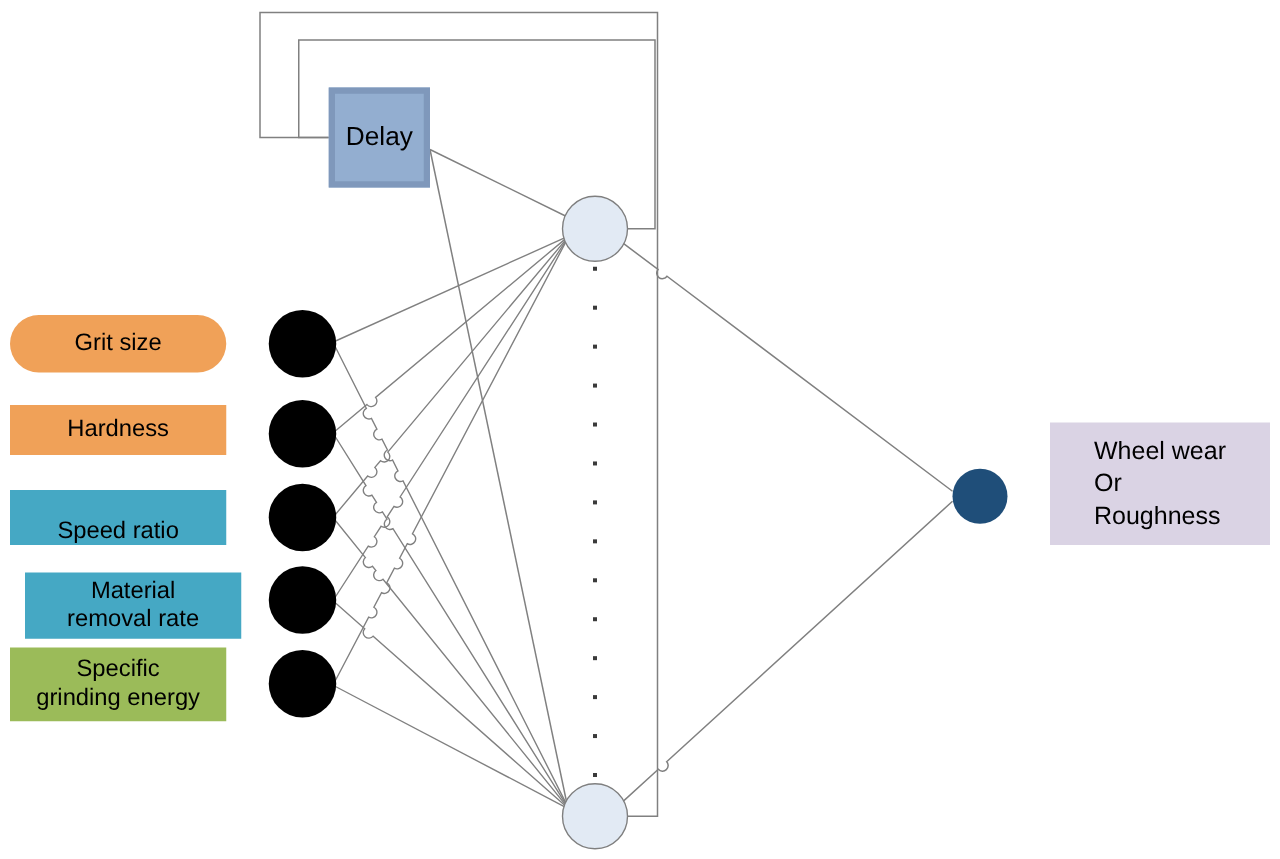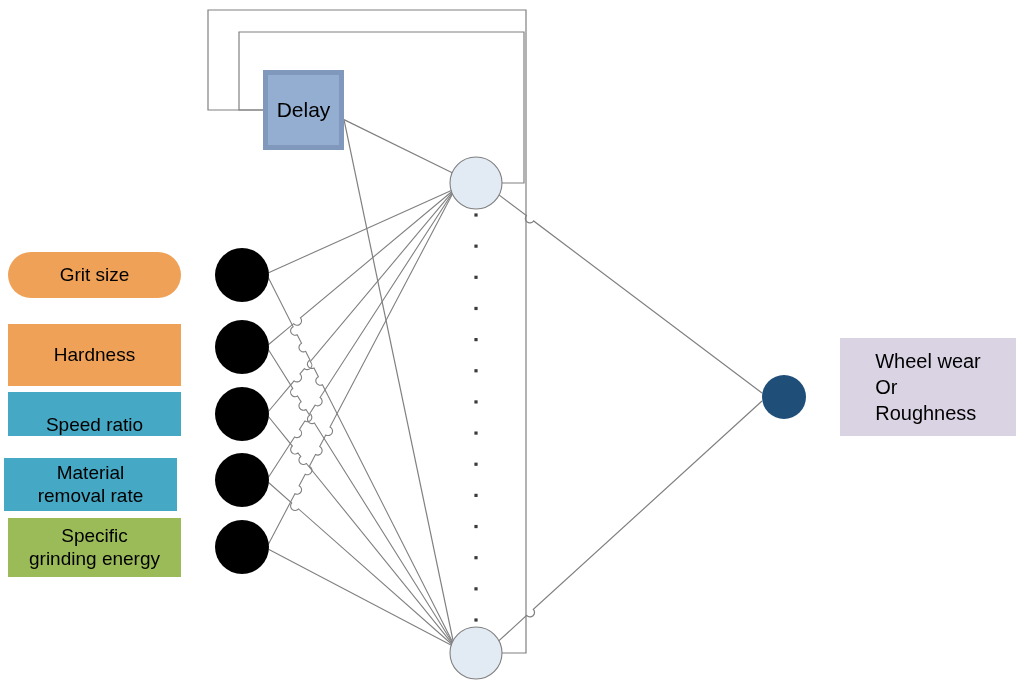--- a/index.html
+++ b/index.html
@@ -105,27 +105,27 @@
         <circle cx="242" cy="547" r="27" fill="#000000"></circle>
         <circle cx="476" cy="183" r="26" fill="#E2EAF4" stroke="#7F7F7F" stroke-width="1.1"></circle>
         <circle cx="476" cy="653" r="26" fill="#E2EAF4" stroke="#7F7F7F" stroke-width="1.1"></circle>
         <circle cx="784" cy="397" r="22" fill="#1F4E79"></circle>
       </g>
   </svg>
 
   <div class="input-label" id="lbl0" style="left: 8px; top: 252px; width: 173px; height: 46px; background: rgb(240, 161, 88); border-radius: 23px;">
       <span>Grit size</span>
     </div>
-  <div class="input-label" id="lbl1" style="left: 8px; top: 324px; width: 173px; height: 62px; background: rgb(240, 161, 88);">
+  <div class="input-label" id="lbl1" style="left: 8px; top: 324px; width: 173px; height: 40px; background: rgb(240, 161, 88);">
       <span>Hardness</span>
     </div>
   <div class="input-label" id="lbl2" style="left: 8px; top: 392px; width: 173px; height: 44px; background: rgb(69, 168, 196); align-items: flex-end;">
       <span>Speed ratio</span>
     </div>
-  <div class="input-label" id="lbl3" style="left: 4px; top: 458px; width: 173px; height: 53px; background: rgb(69, 168, 196);">
+  <div class="input-label" id="lbl3" style="left: 20px; top: 458px; width: 173px; height: 53px; background: rgb(69, 168, 196);">
       <span>Material<br>removal rate</span>
     </div>
   <div class="input-label" id="lbl4" style="left: 8px; top: 518px; width: 173px; height: 59px; background: rgb(155, 187, 89);">
       <span>Specific<br>grinding energy</span>
     </div>
 
   <div class="delay-box" id="delayBox" style="left: 263px; top: 70px; width: 81px; height: 80px; background: rgb(147, 174, 208); border-color: rgb(127, 152, 187);">
     <span>Delay</span>
   </div>
 

